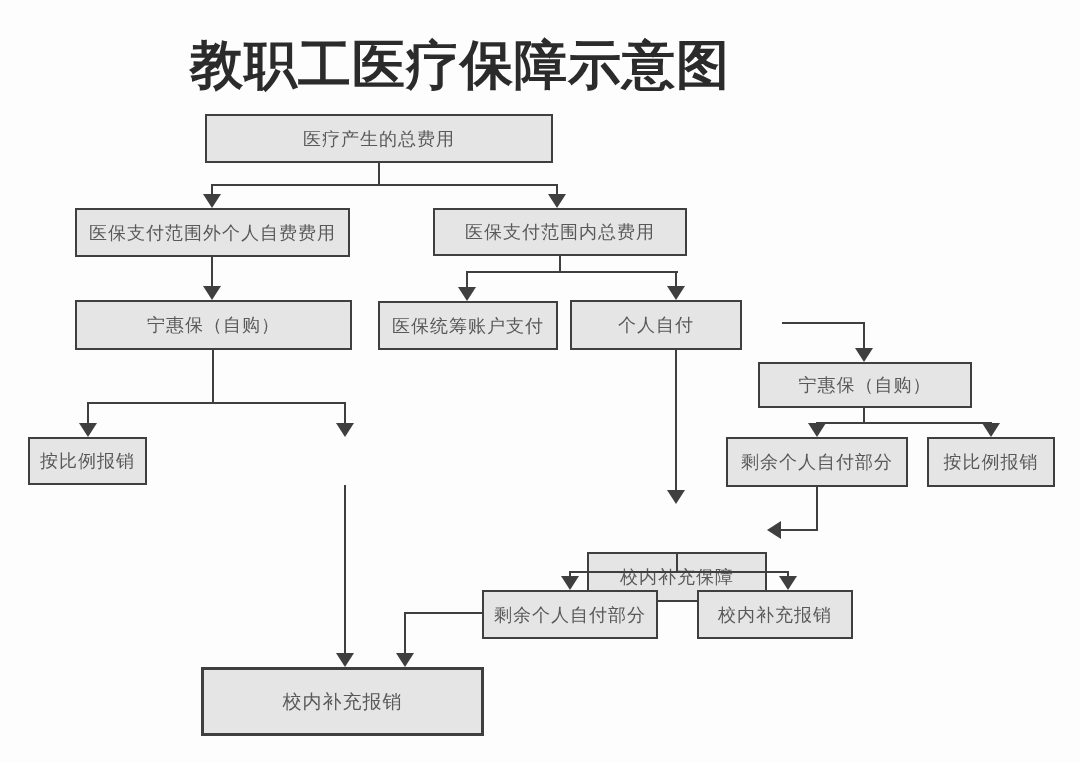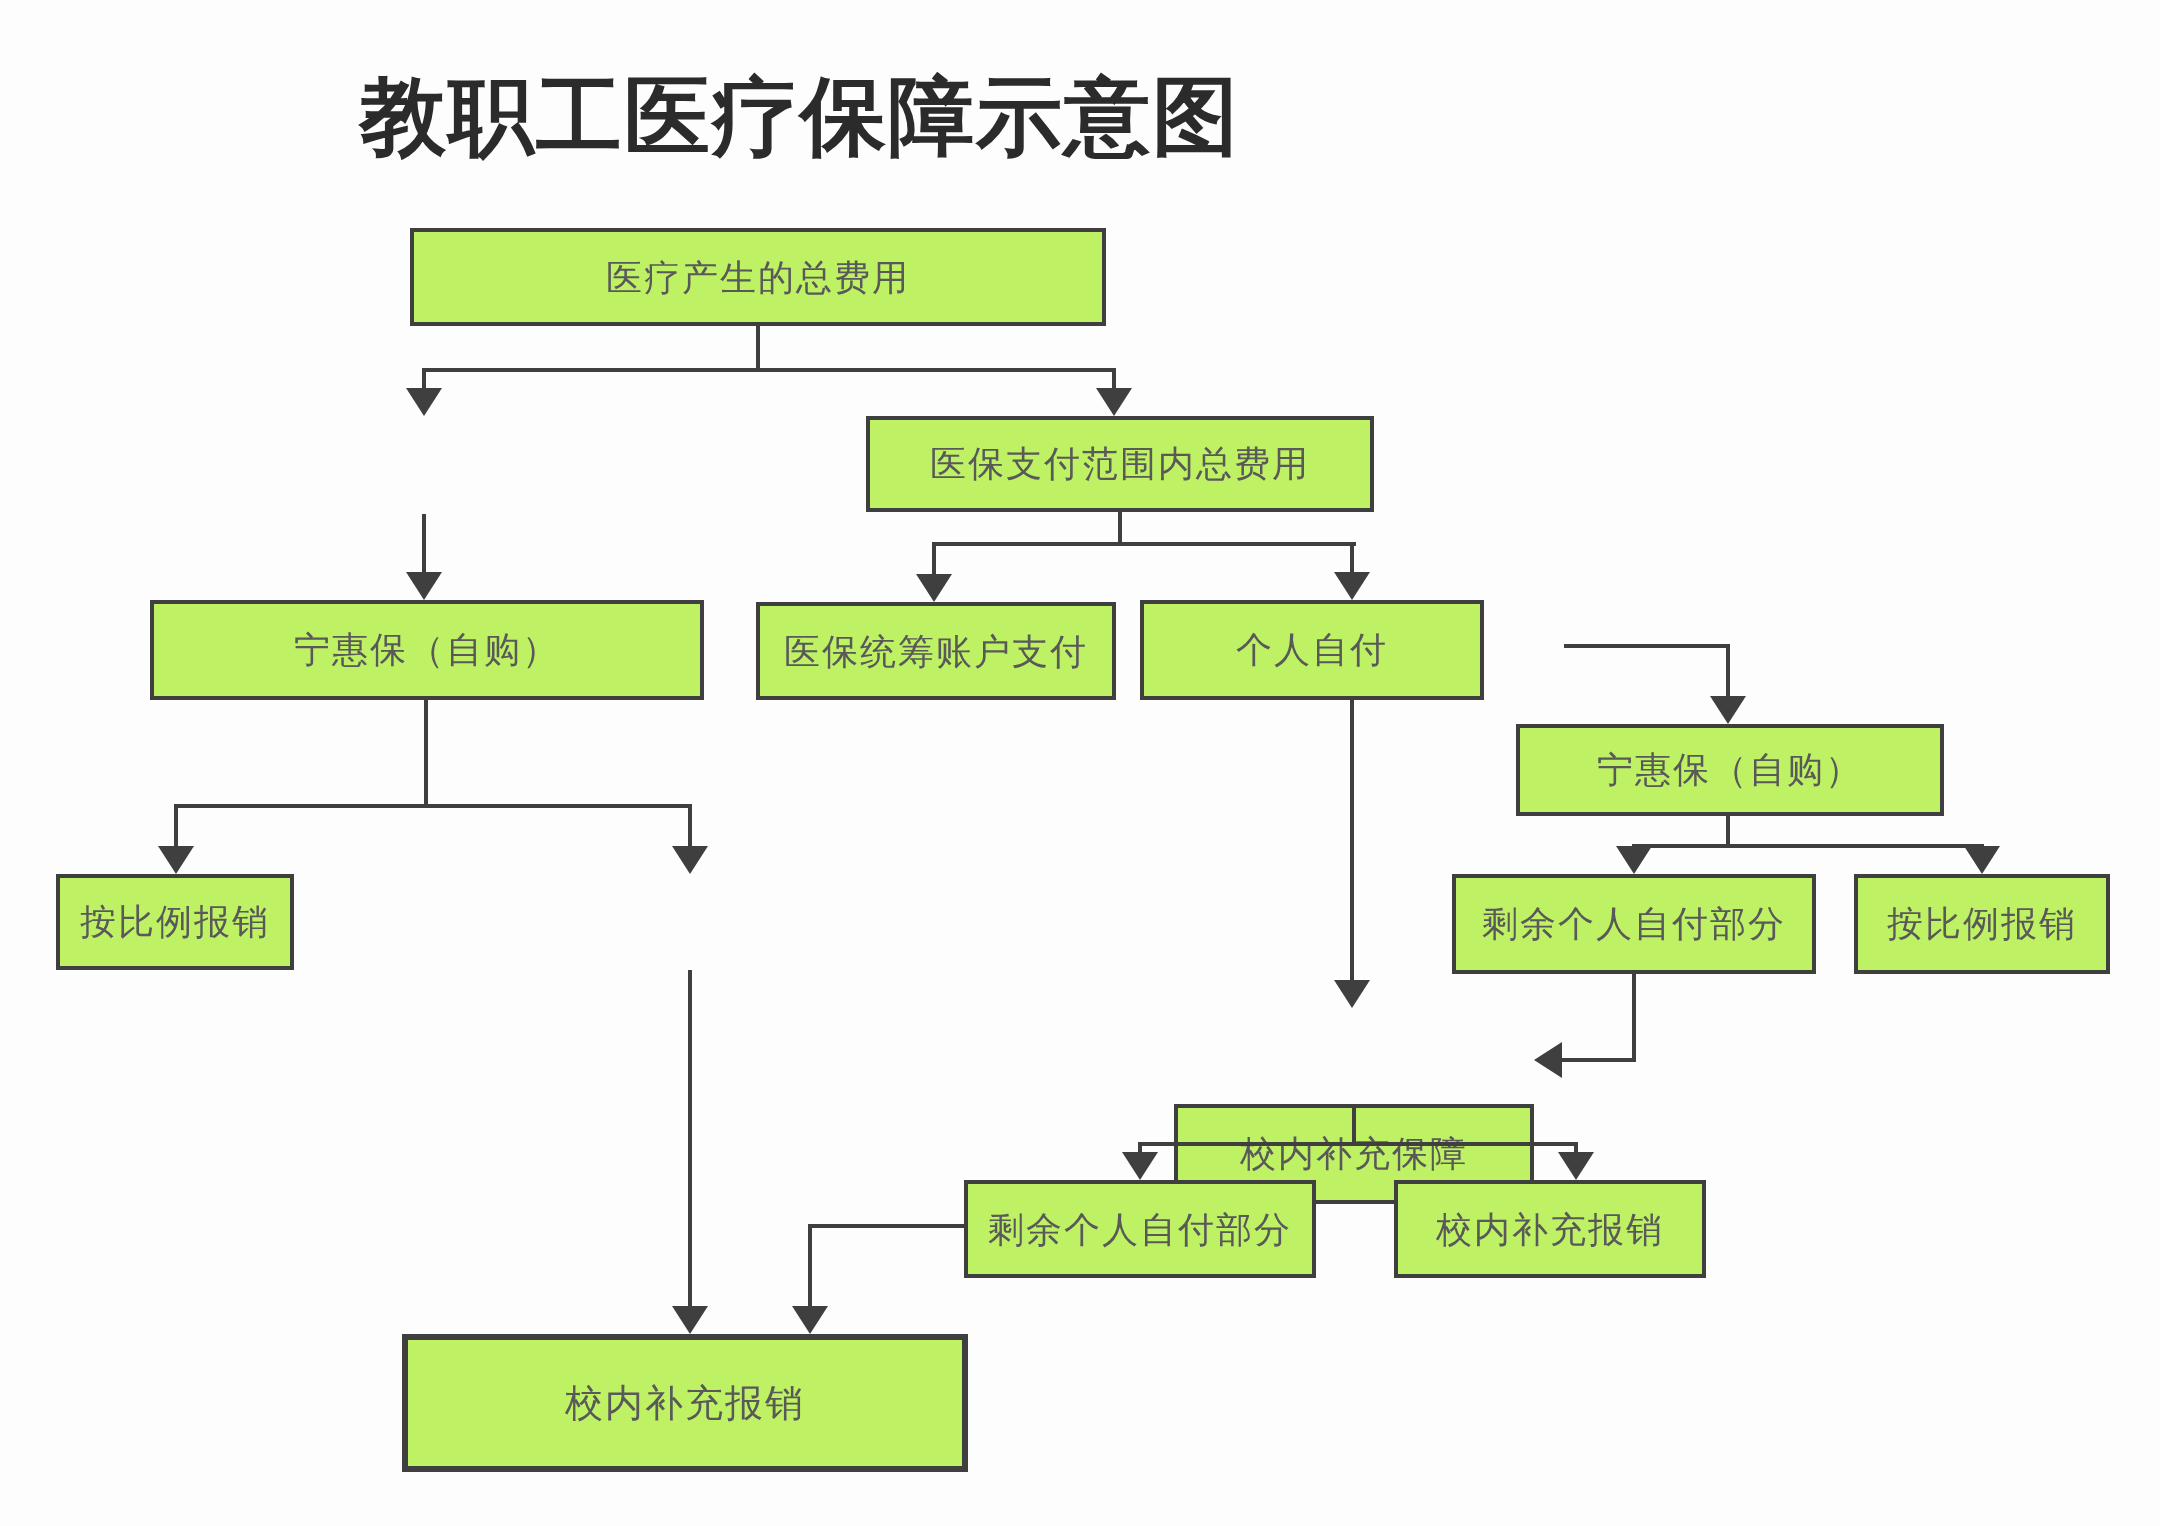--- a/index.html
+++ b/index.html
@@ -9,31 +9,31 @@
     height: 763px;
     background: #fdfdfd;
     font-family: "Liberation Sans", "DejaVu Sans", sans-serif;
     overflow: hidden;
   }
   .title {
     position: absolute;
     left: 180px;
     top: 30px;
     width: 560px;
-    text-align: left;
-    font-size: 43px;
+    text-align: center;
+    font-size: 53px;
     font-weight: bold;
     color: #2b2b2b;
     letter-spacing: 1px;
   }
   .node {
     position: absolute;
     box-sizing: border-box;
     border: 2px solid #3f3f3f;
-    background: #bef264;
+    background: #e5e5e5;
     display: flex;
     align-items: center;
     justify-content: center;
     font-size: 18px;
     letter-spacing: 1px;
     color: #595959;
     text-align: center;
   }
   .node-final { border-width: 3px; }
   .line {
@@ -57,20 +57,21 @@
 </style>
 </head>
 <body>
 
 <div class="canvas">
 
   <div class="title">教职工医疗保障示意图</div>
 
   <div class="node" style="left:205px; top:114px; width:348px; height:49px;">医疗产生的总费用</div>
 
+  <div class="node" style="left:75px; top:208px; width:275px; height:49px;">医保支付范围外个人自费费用</div>
 
   <div class="node" style="left:433px; top:208px; width:254px; height:48px;">医保支付范围内总费用</div>
 
   <div class="node" style="left:75px; top:300px; width:277px; height:50px;">宁惠保（自购）</div>
 
   <div class="node" style="left:378px; top:301px; width:180px; height:49px;">医保统筹账户支付</div>
 
   <div class="node" style="left:570px; top:300px; width:172px; height:50px;">个人自付</div>
 
   <div class="node" style="left:758px; top:362px; width:214px; height:46px;">宁惠保（自购）</div>

